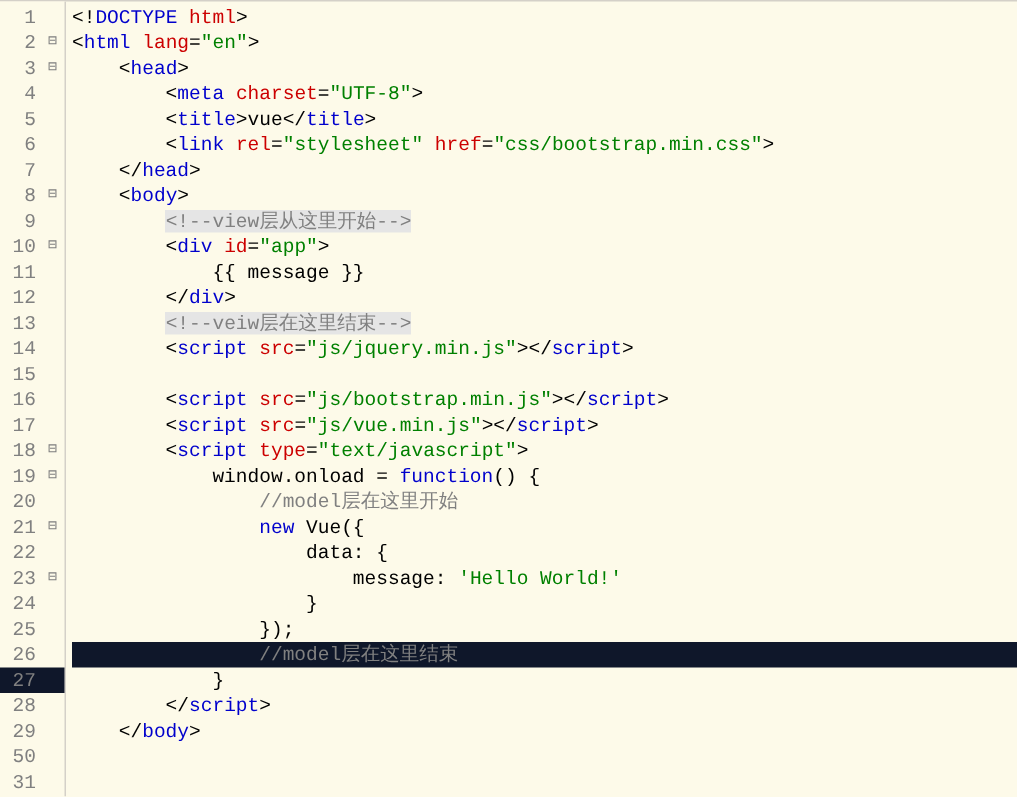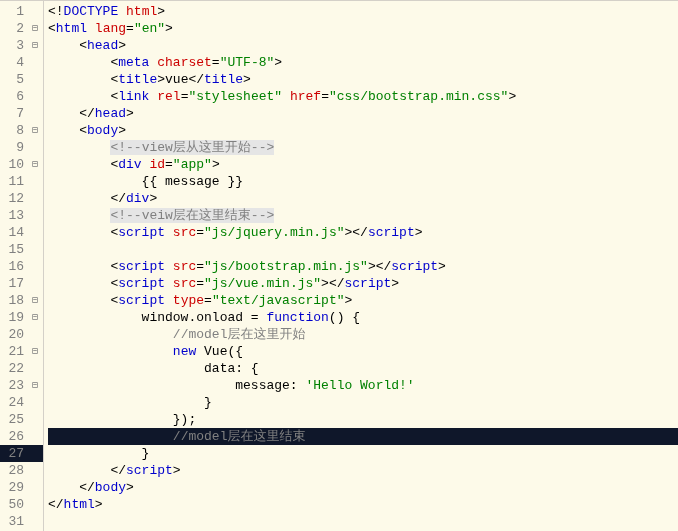--- a/index.html
+++ b/index.html
@@ -215,15 +215,14 @@
       <div class="code-line"><span class="txt">                </span><span class="txt-gray">//model层在这里开始</span></div>
       <div class="code-line"><span class="txt">                </span><span class="tag">new</span><span class="txt"> Vue({</span></div>
       <div class="code-line"><span class="txt">                    data: {</span></div>
       <div class="code-line"><span class="txt">                        message: </span><span class="str">'Hello World!'</span></div>
       <div class="code-line"><span class="txt">                    }</span></div>
       <div class="code-line"><span class="txt">                });</span></div>
       <div class="code-line hl-line"><span class="txt">                </span><span class="txt-gray">//model层在这里结束</span></div>
       <div class="code-line"><span class="txt">            }</span></div>
       <div class="code-line"><span class="txt">        &lt;/</span><span class="tag">script</span><span class="txt">&gt;</span></div>
       <div class="code-line"><span class="txt">    &lt;/</span><span class="tag">body</span><span class="txt">&gt;</span></div>
-      <div class="code-line"><span class="txt">&lt;/</span><span class="tag">html</span><span class="txt">&gt;</span></div>
     </div>
 </div>
 
 </body></html>

